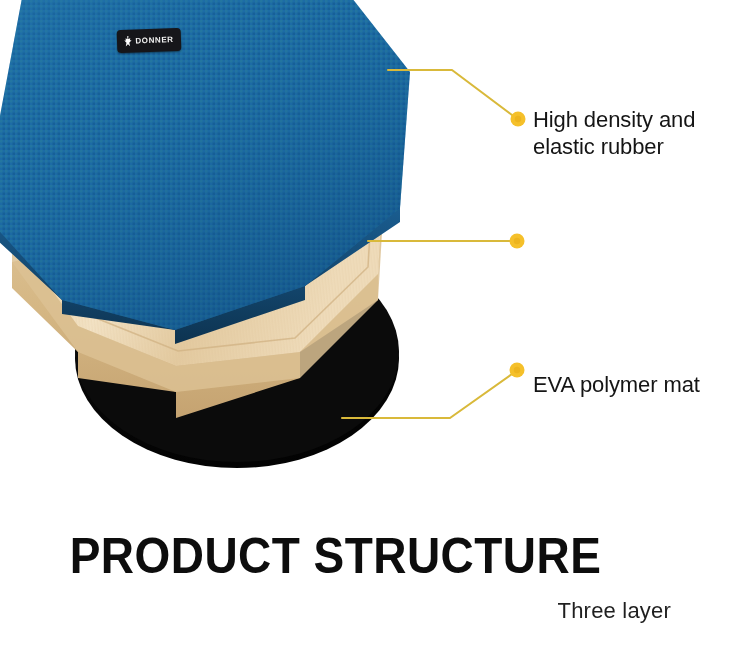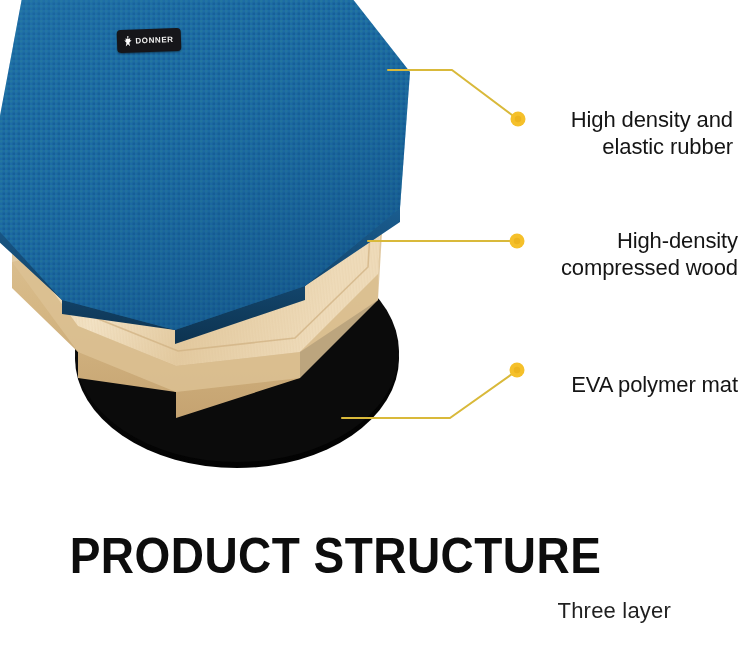--- a/index.html
+++ b/index.html
@@ -74,21 +74,20 @@
 
   .callout-label {
     position: absolute;
     font-family: "Liberation Sans", "DejaVu Sans", sans-serif;
     font-size: 22px;
     line-height: 1.22;
     color: #151515;
     letter-spacing: -0.1px;
     white-space: pre-line;
     font-stretch: condensed;
-    text-align: right;
   }
   #callout-label-1 { left: 533px; top: 107px; width: 200px; }
   #callout-label-2 { left: 533px; top: 228px; width: 205px; }
   #callout-label-3 { left: 533px; top: 372px; width: 205px; }
 
   
   #caption-block {
     position: absolute;
     left: 0;
     top: 530px;
@@ -230,22 +229,20 @@
     <g>
       <path d="M 342,418 L 450,418 L 512,374" fill="none" stroke="#d9b93a" stroke-width="2.1" stroke-linecap="round" stroke-linejoin="round"></path>
       <circle cx="517" cy="370" r="7.5" fill="#f5c02a"></circle>
       <circle cx="517" cy="370" r="3.2" fill="#e8ae18" opacity="0.65"></circle>
     </g>
   </svg>
 
   <div class="callout-label" id="callout-label-1">High density and
 elastic rubber</div>
 
-  <div class="callout-label" id="callout-label-2">High-density
-compressed wood</div>
 
   <div class="callout-label" id="callout-label-3">EVA polymer mat</div>
 
   <div id="caption-block">
     <div id="product-title">PRODUCT STRUCTURE</div>
     <div id="product-subtitle">Three layer</div>
   </div>
 
 </div>
 

